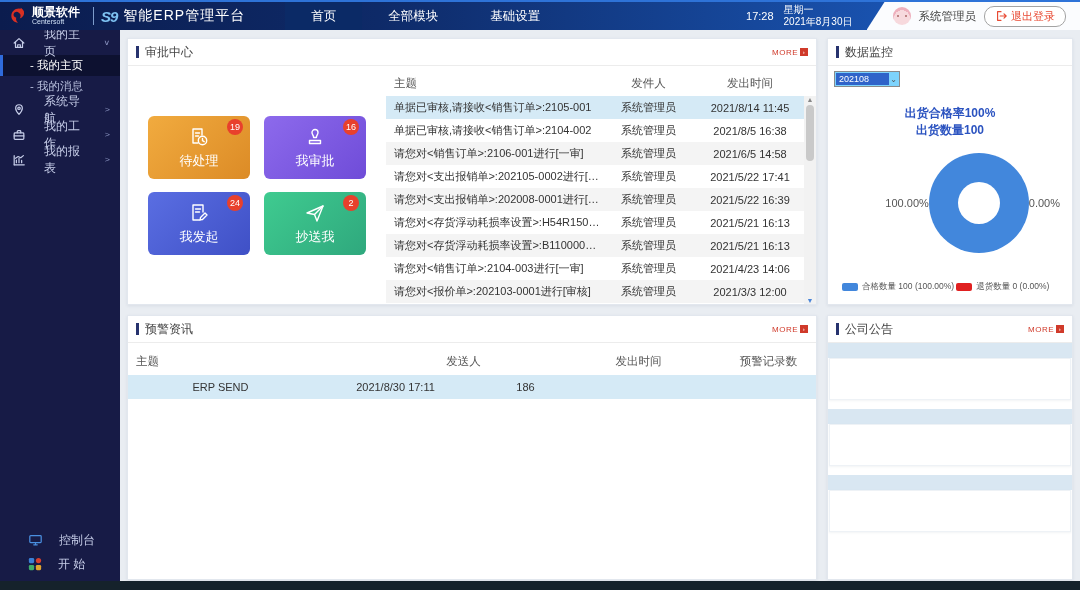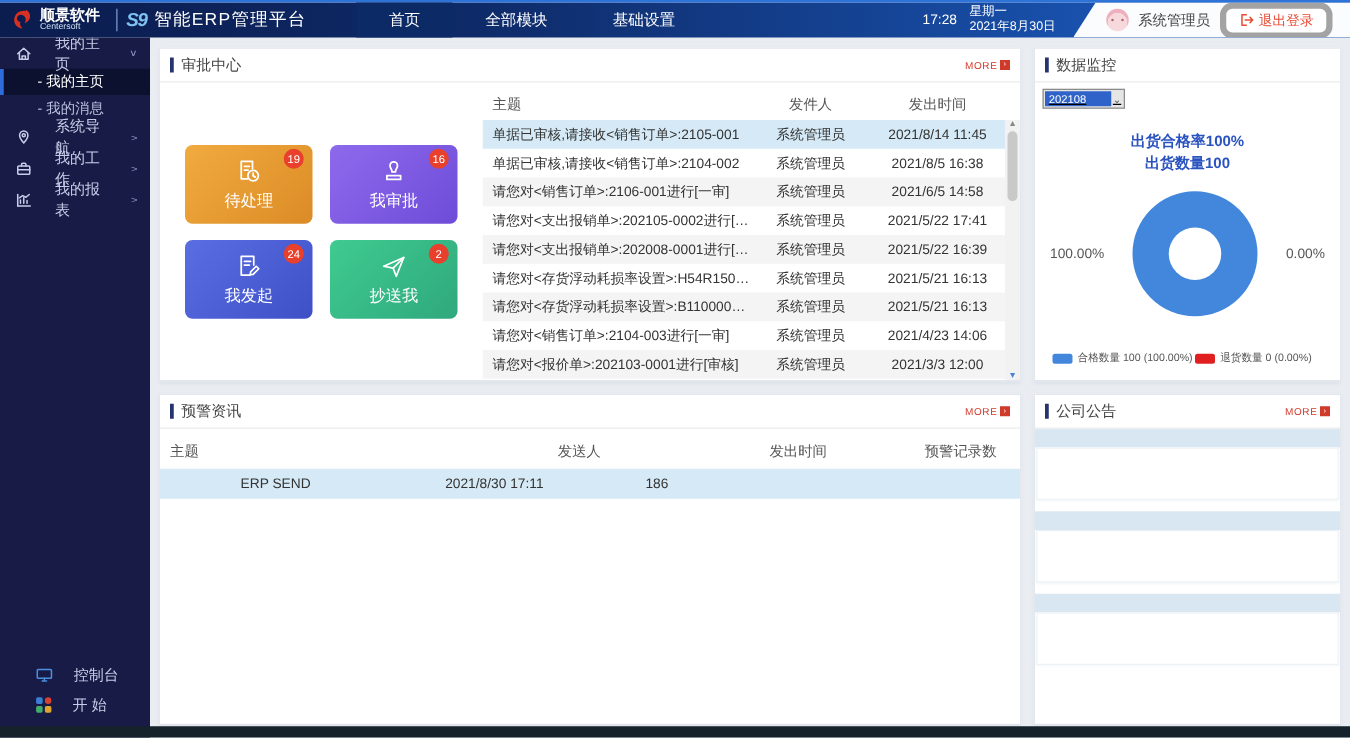--- a/index.html
+++ b/index.html
@@ -20,21 +20,21 @@
   .tab { padding:0 26px; display:flex; align-items:center; font-size:12.5px; cursor:pointer; }
   .tab.active { background:#0b2a66; }
   .tb-time { font-size:11px; margin-left:auto; margin-right:10px; }
   .tb-date { font-size:10px; line-height:12px; margin-right:14px; }
   .user-zone { height:100%; background:#fbfcfe; display:flex; align-items:center; gap:8px;
     padding:0 14px 0 26px; clip-path:polygon(18px 0,100% 0,100% 100%,0 100%); color:#333; }
   .avatar { width:18px; height:18px; border-radius:50%; background:radial-gradient(circle at 50% 62%,#f7d9dd 55%,#eeb0bd 56%); position:relative; flex:none; }
   .avatar:after { content:""; position:absolute; left:4px; top:8px; width:2px; height:2px; border-radius:50%;
     background:#a66; box-shadow:8px 0 0 #a66; }
   .user-name { font-size:11.5px; color:#444; white-space:nowrap; }
-  .logout-btn { display:flex; align-items:center; gap:4px; border:5px solid #a3a3a3; color:#e84a33;
+  .logout-btn { display:flex; align-items:center; gap:4px; border:1px solid #a3a3a3; color:#e84a33;
     border-radius:10px; padding:2px 10px; font-size:11px; background:#fff; cursor:pointer; white-space:nowrap; }
 
   
   .sidebar { position:absolute; left:0; top:30px; width:120px; height:560px; background:#171b46; color:#c6cde8; }
   .s-item { height:25px; display:flex; align-items:center; padding:0 10px 0 12px; font-size:12px; cursor:pointer; gap:18px; }
   .s-item svg { flex:none; }
   .s-item .lbl { flex:1; }
   .chev { font-size:9px; color:#8a93c0; transform:scale(1,.8); }
   .s-sub { height:21px; display:flex; align-items:center; padding-left:30px; font-size:11.5px; cursor:pointer; color:#b9c1de; }
   .s-sub.active { background:#0d1130; color:#fff; box-shadow:inset 3px 0 0 #2f6bdb; }
@@ -69,26 +69,26 @@
   .t-row.highlight { background:#d5eaf6 !important; }
   .c-subj { flex:1; padding-left:8px; white-space:nowrap; overflow:hidden; text-overflow:ellipsis; }
   .c-sender { width:95px; flex:none; text-align:center; }
   .c-time { width:108px; flex:none; text-align:center; }
   .vscroll { width:12px; flex:none; background:#f2f2f2; display:flex; flex-direction:column; align-items:center; font-size:7px; color:#888; }
   .vthumb { width:8px; height:56px; background:#c9c9c9; border-radius:4px; margin-top:2px; }
   .vscroll .dn { margin-top:auto; color:#4a85d8; }
 
   
   .mon-body { flex:1; display:flex; flex-direction:column; padding:5px 6px; min-height:0; }
-  .sel { width:66px; height:16px; border:1px solid #8a8a8a; background:#e5e5e5; display:flex; align-items:center;
-    font-size:9px; cursor:pointer;text-decoration:underline; }
+  .sel { width:66px; height:16px; border:1px solid #8a8a8a; background:#7dd3fc; display:flex; align-items:center;
+    font-size:9px; cursor:pointer; }
   .sel .val { background:#2f63c9; color:#fff; padding:1px 3px; margin:1px; flex:1; }
   .sel .arr { font-size:8px; color:#555; padding-right:2px; }
   .mon-info { text-align:center; margin-top:18px; color:#2b53c0; font-size:12px; font-weight:bold; line-height:17px; }
-  .donut-row { display:flex; align-items:center; justify-content:space-between; margin-top:14px; padding:0 6px; }
+  .donut-row { display:flex; align-items:center; justify-content:flex-end; margin-top:14px; padding:0 6px; }
   .pct-lbl { font-size:11px; color:#555; }
   .donut { width:100px; height:100px; border-radius:50%; position:relative; }
   .donut:after { content:""; position:absolute; left:29px; top:29px; width:42px; height:42px; border-radius:50%; background:#fff; }
   .legend { margin-top:auto; display:flex; gap:2px; padding:0 8px 6px; align-items:center; }
   .lg-item { display:flex; align-items:center; gap:4px; font-size:8.5px; color:#555; }
   .lg-sw { width:16px; height:8px; border-radius:2px; }
 
   
   .al-head { display:flex; height:28px; align-items:center; color:#555; font-size:11.5px; flex:none; margin-top:4px; }
   .al-row { display:flex; height:24px; align-items:center; font-size:11px; color:#333; cursor:pointer; }

